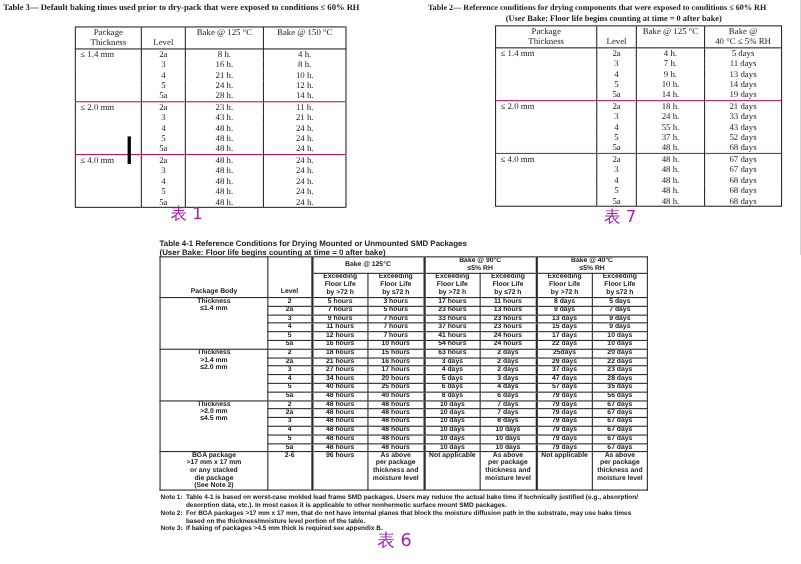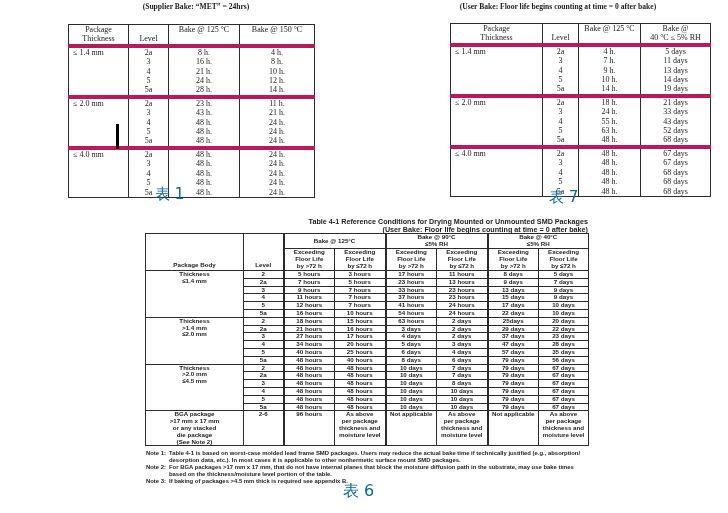--- a/index.html
+++ b/index.html
@@ -5,64 +5,65 @@
   html,body{margin:0;padding:0;background:#888;}
   .page{position:relative;width:728px;height:513px;background:#ffffff;overflow:hidden;color:#1b1b1b;}
   .abs{position:absolute;}
   .serif{font-family:"Liberation Serif","DejaVu Serif",serif;}
   .sans{font-family:"Liberation Sans","DejaVu Sans",sans-serif;}
 
   
   .t-line1{font-weight:bold;font-size:7.8px;white-space:nowrap;line-height:10px;}
   .t-line1.small{font-size:7.4px;}
   .t-line2{font-weight:bold;font-size:7.6px;text-align:center;line-height:9px;}
-  .m-title{font-weight:bold;font-size:7.2px;line-height:7.6px;text-align:right;color:#222;}
+  .m-title{font-weight:bold;font-size:7.2px;line-height:7.6px;text-align:left;color:#222;}
 
   
   .stable{border-collapse:collapse;table-layout:fixed;font-size:8px;color:#1b1b1b;border:1px solid #2b2b2b;padding-left:48px;}
   .stable th,.stable td{border-left:1px solid #2b2b2b;border-right:1px solid #2b2b2b;padding:0 1px;text-align:center;line-height:9.4px;font-weight:normal;overflow:hidden;}
   .stable thead th{border-bottom:1px solid #2b2b2b;white-space:pre-line;vertical-align:middle;}
   .stable thead th.hb{vertical-align:bottom;}
   .stable thead th.ht{vertical-align:top;text-align:center;}
-  .stable tr.gfirst td{border-top:4px solid #be185d;}
+  .stable tr.gfirst td{border-top:1px solid #be185d;}
   .stable td.thick{text-align:left;padding-left:4px;vertical-align:top;}
 
   
   .mtable{border-collapse:collapse;table-layout:fixed;font-size:6.2px;font-weight:bold;line-height:6.8px;color:#222;border:1px solid #2b2b2b;}
   .mtable th,.mtable td{border:1px solid #2b2b2b;padding:0 1px;text-align:center;vertical-align:middle;overflow:hidden;}
   .mtable .pre{white-space:pre-line;}
   .mtable .gsep{border-left-width:2px;}
   .mtable td.pbody{vertical-align:top;white-space:pre-line;}
   .mtable tr.ghead th{height:14px;}
   .mtable tr.subhead th{white-space:pre-line;height:21px;}
   .mtable th.hb{vertical-align:bottom;padding-bottom:1px;}
   .mtable tr.bga td{vertical-align:top;white-space:pre-line;}
 
   
   .note{display:flex;font-size:5.9px;line-height:7px;font-weight:bold;color:#222;}
   .note-label{width:23px;flex:none;}
   .note-text{flex:1;}
 
   
-  .caption{font-size:15px;font-family:"DejaVu Sans","Liberation Sans",sans-serif;color:#0369a1;line-height:18px;}
+  .caption{font-size:15px;font-family:"DejaVu Sans","Liberation Sans",sans-serif;color:#a21caf;line-height:18px;}
   .caption.big{font-size:16px;}
 
   
   .cursor{position:absolute;left:116px;top:124px;width:3px;height:25px;background:#000;}
 </style>
 </head>
 <body>
 
 <div class="page">
 
   <div class="abs serif" style="left:3px;top:2px;width:386px;">
-    <div class="t-line2">(Supplier Bake:  “MET” = 24hrs)</div>
+    <div class="t-line1">Table 3— Default baking times used prior to dry-pack that were exposed to conditions ≤ 60% RH</div>
   </div>
 
   <div class="abs serif" style="left:389px;top:2px;width:338px;">
+    <div class="t-line1 small">Table 2— Reference conditions for drying components that were exposed to conditions ≤ 60% RH</div>
     <div class="t-line2">(User Bake: Floor life begins counting at time = 0 after bake)</div>
   </div>
 
   <div class="abs" style="left:68px;top:24px;">
     <table class="stable serif" id="table3">
       <colgroup>
           <col style="width:60px">
           <col style="width:40px">
           <col style="width:71px">
           <col style="width:75px">
@@ -217,21 +218,21 @@
             <td>24 h.</td>
             <td>33 days</td>
           </tr>
           <tr>
             <td>4</td>
             <td>55 h.</td>
             <td>43 days</td>
           </tr>
           <tr>
             <td>5</td>
-            <td>63 h.</td>
+            <td>37 h.</td>
             <td>52 days</td>
           </tr>
           <tr>
             <td>5a</td>
             <td>48 h.</td>
             <td>68 days</td>
           </tr>
           <tr class="gfirst">
             <td class="thick" rowspan="5">≤ 4.0 mm</td>
             <td>2a</td>

